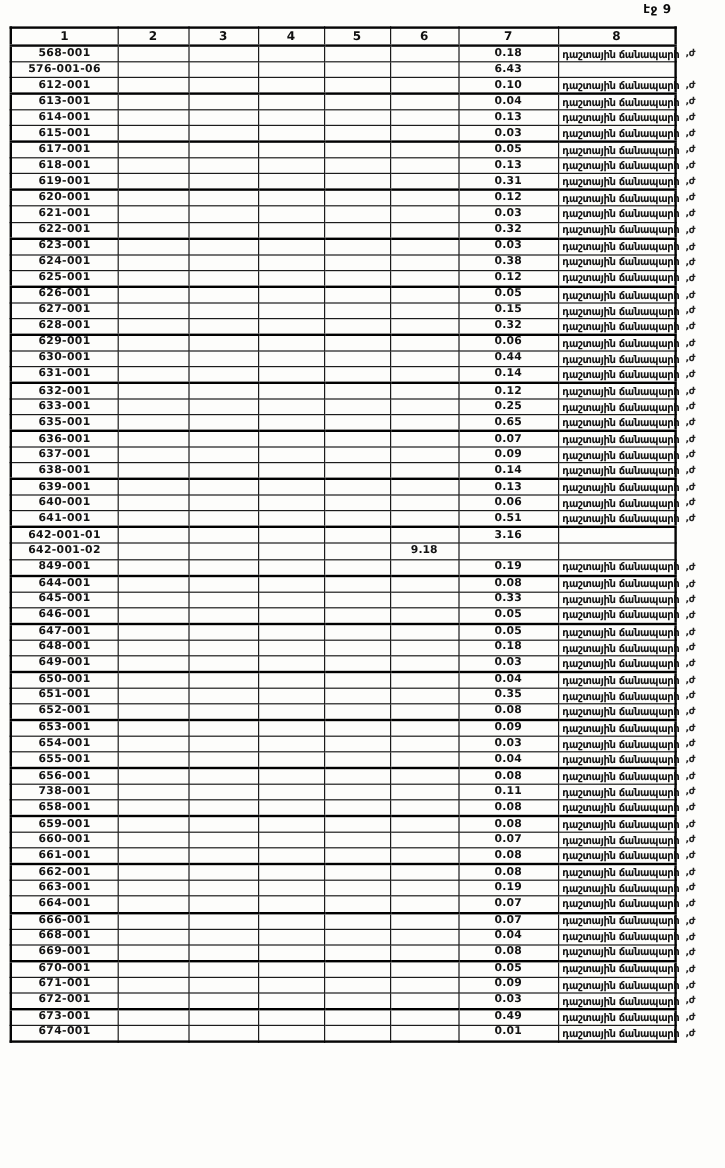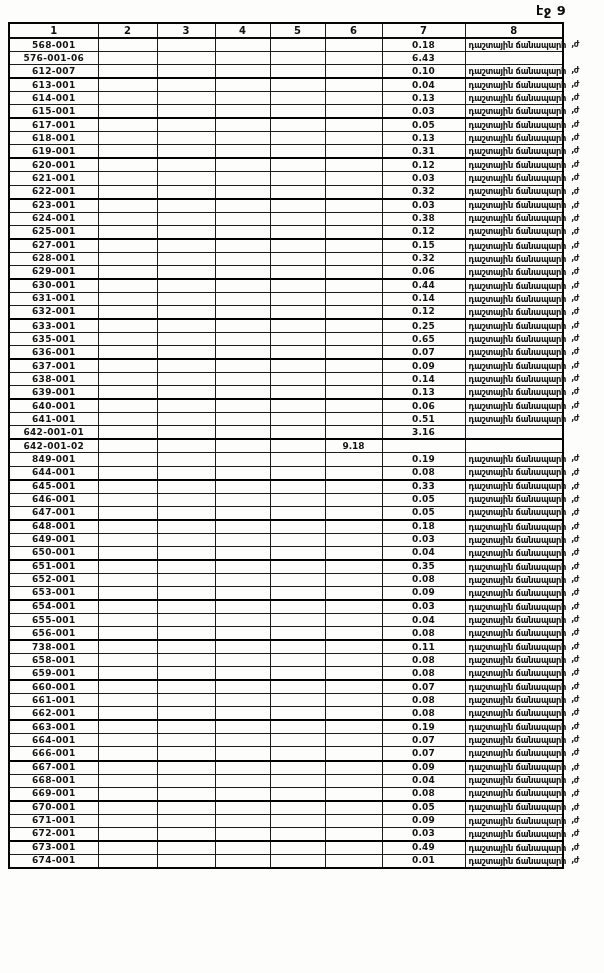--- a/index.html
+++ b/index.html
@@ -5,21 +5,21 @@
   html,body{margin:0;padding:0;}
   body{
     width:604px;height:973px;position:relative;
     background:#fdfdfb;
     font-family:"DejaVu Sans",sans-serif;
     color:#141414;
     overflow:hidden;
   }
   .page-label{
     position:absolute;top:3px;left:536px;
-    font-size:13px;font-weight:bold;letter-spacing:0.5px;
+    font-size:10px;font-weight:bold;letter-spacing:0.5px;
     color:#0c0c0c;
   }
   table.doc-table{
     position:absolute;top:22px;left:8px;
     width:554px;
     border-collapse:collapse;table-layout:fixed;
     border:2px solid #050505;
   }
   .doc-table th,.doc-table td{
     border:1px solid #1c1c1c;
@@ -105,21 +105,21 @@
     <td></td>
     <td></td>
     <td class="cell-v6"></td>
     <td class="cell-v7">6.43</td>
     <td class="cell-c8">
       <span class="road-label"></span>
       <span class="edge-frag"></span>
     </td>
   </tr>
       <tr>
-    <td class="cell-id">612-007</td>
+    <td class="cell-id">612-001</td>
     <td></td>
     <td></td>
     <td></td>
     <td></td>
     <td class="cell-v6"></td>
     <td class="cell-v7">0.10</td>
     <td class="cell-c8">
       <span class="road-label">դաշտային ճանապարհ</span>
       <span class="edge-frag">,ժ</span>
     </td>
@@ -268,20 +268,33 @@
     </td>
   </tr>
       <tr>
     <td class="cell-id">625-001</td>
     <td></td>
     <td></td>
     <td></td>
     <td></td>
     <td class="cell-v6"></td>
     <td class="cell-v7">0.12</td>
+    <td class="cell-c8">
+      <span class="road-label">դաշտային ճանապարհ</span>
+      <span class="edge-frag">,ժ</span>
+    </td>
+  </tr>
+      <tr>
+    <td class="cell-id">626-001</td>
+    <td></td>
+    <td></td>
+    <td></td>
+    <td></td>
+    <td class="cell-v6"></td>
+    <td class="cell-v7">0.05</td>
     <td class="cell-c8">
       <span class="road-label">դաշտային ճանապարհ</span>
       <span class="edge-frag">,ժ</span>
     </td>
   </tr>
       <tr>
     <td class="cell-id">627-001</td>
     <td></td>
     <td></td>
     <td></td>
@@ -775,33 +788,20 @@
     </td>
   </tr>
       <tr>
     <td class="cell-id">666-001</td>
     <td></td>
     <td></td>
     <td></td>
     <td></td>
     <td class="cell-v6"></td>
     <td class="cell-v7">0.07</td>
-    <td class="cell-c8">
-      <span class="road-label">դաշտային ճանապարհ</span>
-      <span class="edge-frag">,ժ</span>
-    </td>
-  </tr>
-      <tr>
-    <td class="cell-id">667-001</td>
-    <td></td>
-    <td></td>
-    <td></td>
-    <td></td>
-    <td class="cell-v6"></td>
-    <td class="cell-v7">0.09</td>
     <td class="cell-c8">
       <span class="road-label">դաշտային ճանապարհ</span>
       <span class="edge-frag">,ժ</span>
     </td>
   </tr>
       <tr>
     <td class="cell-id">668-001</td>
     <td></td>
     <td></td>
     <td></td>

